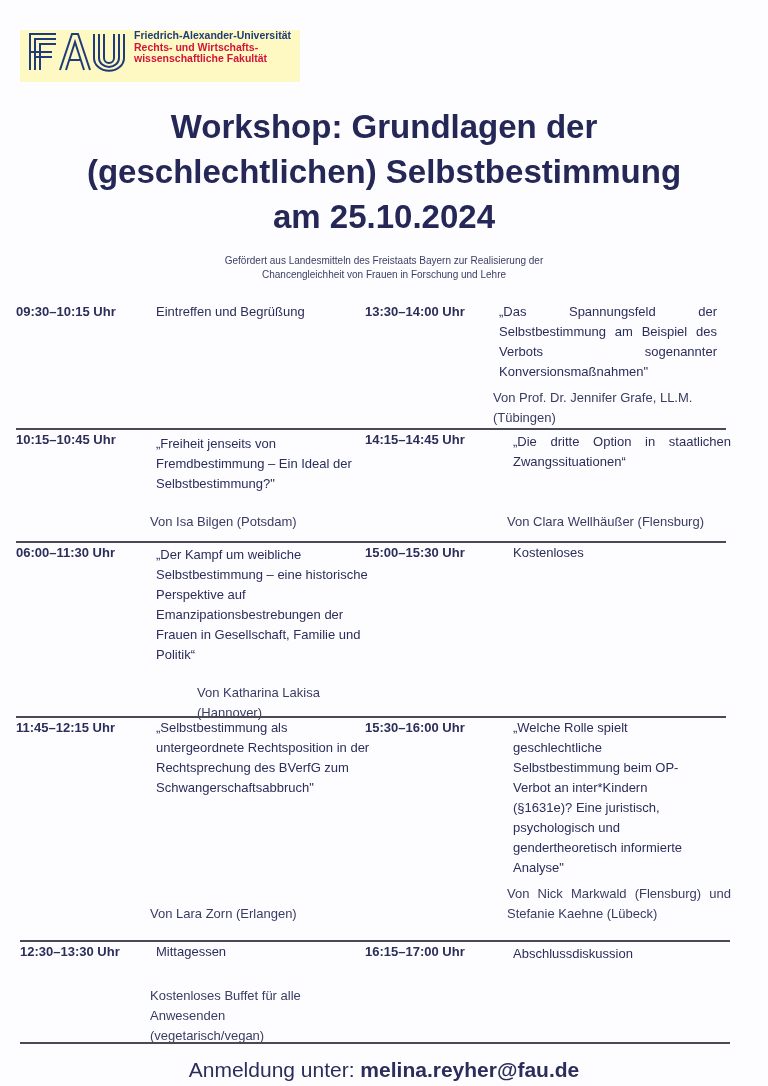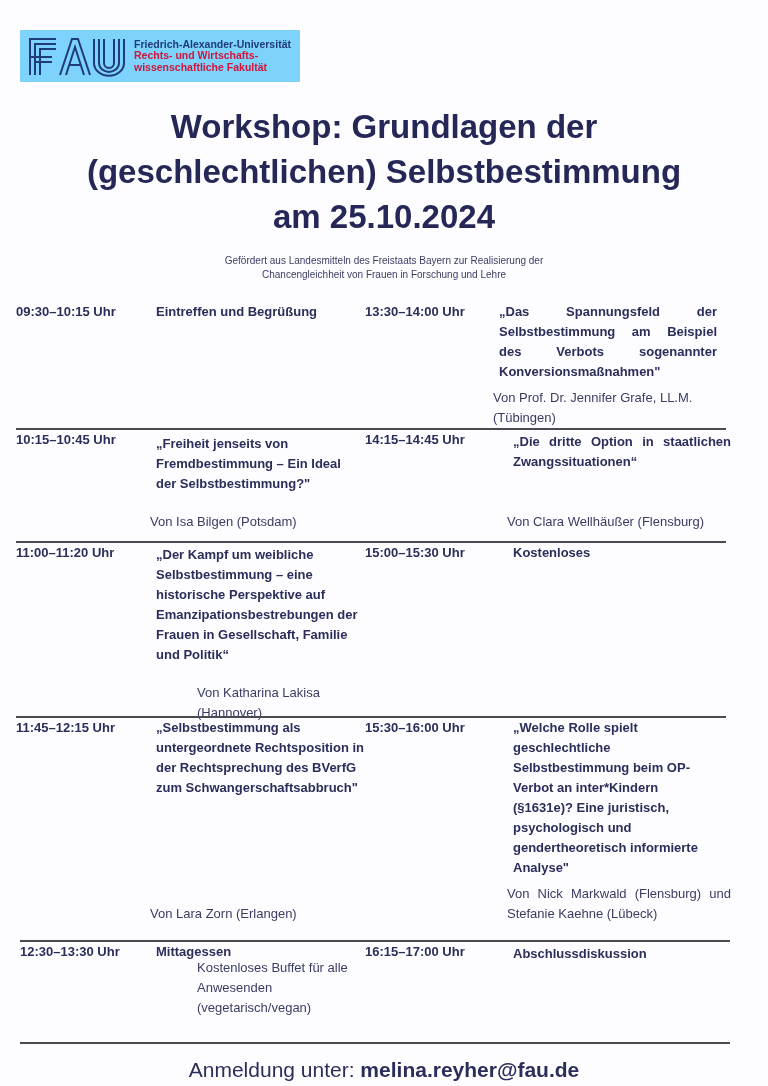--- a/index.html
+++ b/index.html
@@ -1,32 +1,32 @@
 <!DOCTYPE html>
 <html><head>
 <meta charset="utf-8">
 <style>
   html, body { margin: 0; padding: 0; }
   body {
     width: 768px; height: 1086px; background: #fdfdff; position: relative; overflow: hidden;
     font-family: "Liberation Sans", "DejaVu Sans", sans-serif; color: #2b2d5a;
   }
-  .logo { position: absolute; left: 20px; top: 30px; width: 280px; height: 52px; display: flex; align-items: center; background: #7dd3fc; }
+  .logo { position: absolute; left: 20px; top: 30px; width: 280px; height: 52px; display: flex; background: #fef9c3; }
   .logo svg { width: 100px; height: 42px; margin-left: 8px; }
   .logo-text { margin-left: 6px; font-size: 10.5px; line-height: 11.5px; font-weight: bold; }
   .logo-text .l1 { color: #1f3b7a; }
   .logo-text .l2 { color: #d2143a; }
 
   .title { position: absolute; left: 0; width: 768px; top: 104px; text-align: center; font-size: 33px; font-weight: bold; line-height: 45px; color: #252857; }
   .subtitle { position: absolute; left: 0; width: 768px; top: 254px; text-align: center; font-size: 10px; line-height: 14px; color: #3b3d63; }
 
   .slot { position: absolute; font-size: 13px; line-height: 20px; color: #2b2d5a; }
   .time { position: absolute; font-weight: bold; font-size: 13px; white-space: nowrap; }
   .content { position: absolute; }
-  .talk { font-weight: bold; padding-left: 6px; }
+  .talk { font-weight: normal; padding-left: 6px; }
   .talk.justify { text-align: justify; text-align-last: left; }
   .speaker { font-weight: normal; color: #3a3c62; }
   .rule { position: absolute; height: 2px; background: #4a4a55; }
 
   .footer { position: absolute; left: 0; width: 768px; top: 1058px; text-align: center; font-size: 21px; color: #2b2d5a; }
   .footer b { font-weight: bold; }
 </style>
 </head>
 <body>
 
@@ -67,21 +67,21 @@
   <div class="slot" style="left:16px;top:430px;width:350px;">
     <span class="time" style="left:0;top:0;">10:15–10:45 Uhr</span>
     <div class="content" style="left:134px;top:4px;width:210px;">
       <div class="talk">„Freiheit jenseits von Fremdbestimmung – Ein Ideal der Selbstbestimmung?"</div>
     </div>
     <div class="speaker" style="position:absolute;left:134px;top:82px;">Von Isa Bilgen (Potsdam)</div>
   </div>
   <div class="rule" style="left:16px;top:541px;width:348px;"></div>
 
   <div class="slot" style="left:16px;top:543px;width:350px;">
-    <span class="time" style="left:0;top:0;">11:00–11:20 Uhr</span>
+    <span class="time" style="left:0;top:0;">06:00–11:30 Uhr</span>
     <div class="content" style="left:134px;top:2px;width:222px;">
       <div class="talk">„Der Kampf um weibliche Selbstbestimmung – eine historische Perspektive auf Emanzipationsbestrebungen der Frauen in Gesellschaft, Familie und Politik“</div>
     </div>
     <div class="speaker" style="position:absolute;left:134px;top:140px;margin-left:47px;">Von Katharina Lakisa (Hannover)</div>
   </div>
   <div class="rule" style="left:16px;top:716px;width:348px;"></div>
 
   <div class="slot" style="left:16px;top:718px;width:350px;">
     <span class="time" style="left:0;top:0;">11:45–12:15 Uhr</span>
     <div class="content" style="left:134px;top:0;width:222px;">
@@ -89,21 +89,21 @@
     </div>
     <div class="speaker" style="position:absolute;left:134px;top:186px;">Von Lara Zorn (Erlangen)</div>
   </div>
   <div class="rule" style="left:20px;top:940px;width:344px;"></div>
 
   <div class="slot" style="left:20px;top:942px;width:350px;">
     <span class="time" style="left:0;top:0;">12:30–13:30 Uhr</span>
     <div class="content" style="left:130px;top:0;width:160px;">
       <div class="talk">Mittagessen</div>
     </div>
-    <div class="speaker" style="position:absolute;left:130px;top:16px;width:160px;margin-left:47px;">Kostenloses Buffet für alle Anwesenden (vegetarisch/vegan)</div>
+    <div class="speaker" style="position:absolute;left:130px;top:44px;width:160px;">Kostenloses Buffet für alle Anwesenden (vegetarisch/vegan)</div>
   </div>
   <div class="rule" style="left:20px;top:1042px;width:344px;"></div>
 </div>
 
 <div>
   <div class="slot" style="left:365px;top:302px;width:370px;">
     <span class="time" style="left:0;top:0;">13:30–14:00 Uhr</span>
     <div class="content" style="left:128px;top:0;width:224px;">
       <div class="talk justify">„Das Spannungsfeld der Selbstbestimmung am Beispiel des Verbots sogenannter Konversionsmaßnahmen"</div>
       <div class="speaker" style="margin-top:6px;">Von Prof. Dr. Jennifer Grafe, LL.M. (Tübingen)</div>

